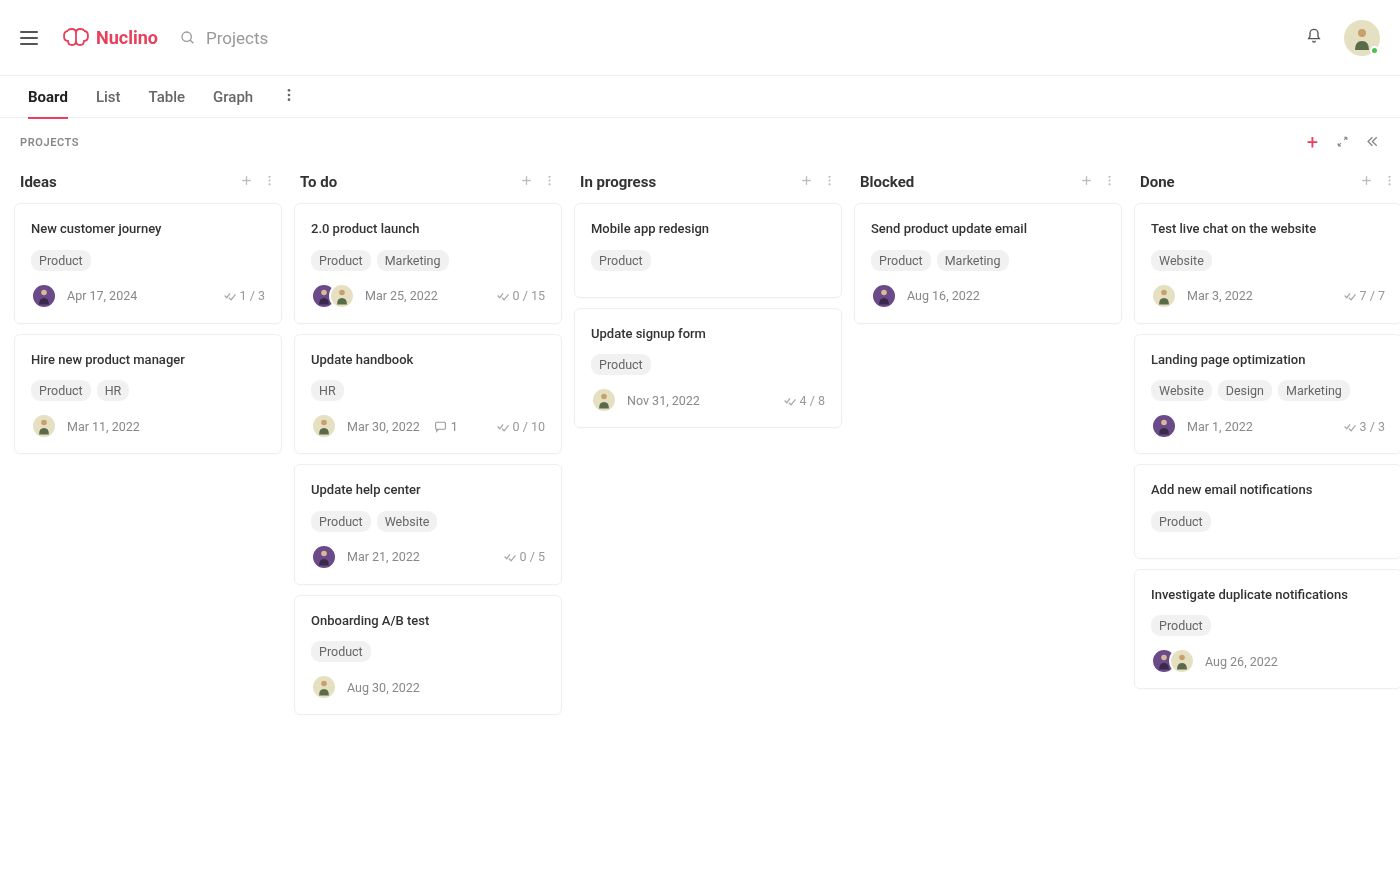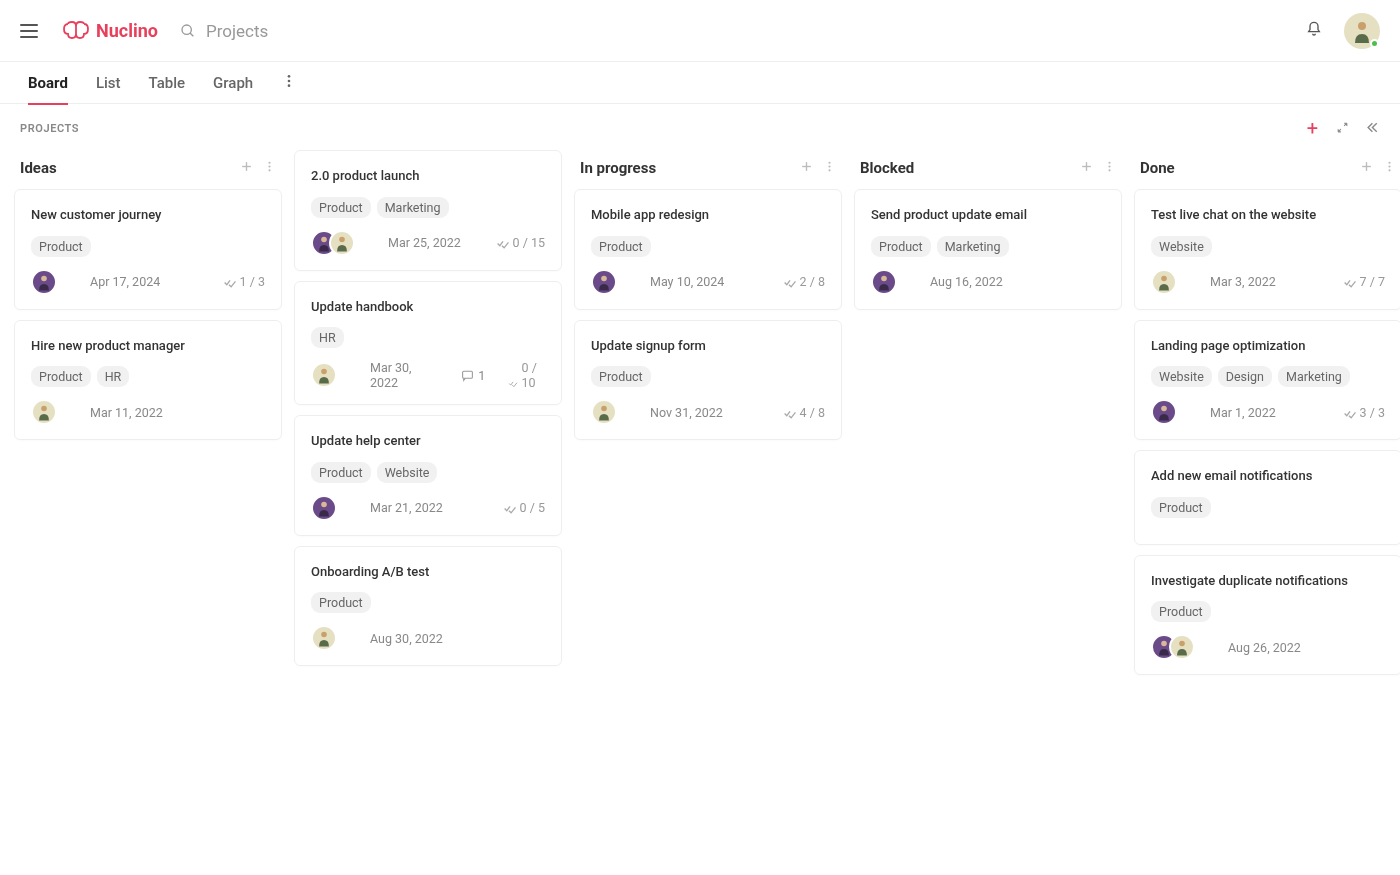--- a/index.html
+++ b/index.html
@@ -1,19 +1,19 @@
 <!DOCTYPE html>
 <html><head>
 <meta charset="utf-8">
 <style>
 * { box-sizing: border-box; margin: 0; padding: 0; }
 body { font-family: -apple-system, BlinkMacSystemFont, "Segoe UI", Roboto, Helvetica, Arial, sans-serif; background: #fff; color: #222; width: 1400px; height: 875px; overflow: hidden; }
 
 
-.topbar { display: flex; align-items: center; height: 62px; padding: 0 20px; border-bottom: 1px solid #eee; }
+.topbar { display: flex; align-items: center; height: 76px; padding: 0 20px; border-bottom: 1px solid #eee; }
 .menu-btn { display:flex; flex-direction:column; justify-content:center; gap:4px; width:24px; height:24px; cursor:pointer; margin-right:18px;}
 .menu-btn span { display:block; height:2px; width:18px; background:#555; border-radius:1px;}
 .logo { display:flex; align-items:center; color:#e8405c; font-weight:700; font-size:18px; margin-right:22px;}
 .logo svg{margin-right:6px;}
 .search { display:flex; align-items:center; color:#999; font-size:17px;}
 .search svg{margin-right:10px;}
 .topbar-right{margin-left:auto; display:flex; align-items:center; gap:22px;}
 .bell{color:#555;}
 .avatar-wrap{position:relative;}
 .avatar{width:36px;height:36px;border-radius:50%;background:#e6e0c2;display:flex;align-items:center;justify-content:center;}
@@ -40,27 +40,27 @@
 .board{display:flex;gap:12px;padding:6px 14px 20px;overflow-x:auto;align-items:flex-start;}
 .column{width:268px;flex-shrink:0;}
 .colhead{display:flex;align-items:center;padding:8px 6px 12px;}
 .colhead-title{font-size:15px;font-weight:700;color:#333;}
 .colhead-actions{margin-left:auto;display:flex;gap:10px;color:#bbb;}
 .colhead-actions span{cursor:pointer;}
 .card{background:#fff;border:1px solid #eee;border-radius:6px;padding:16px 16px 14px;margin-bottom:10px;box-shadow:0 1px 2px rgba(0,0,0,0.02);cursor:pointer;}
 .card-title{font-size:13px;color:#333;font-weight:500;margin-bottom:12px;line-height:1.35;}
 .tags{display:flex;flex-wrap:wrap;gap:6px;margin-bottom:12px;}
 .tag{background:#f1f1f1;color:#666;font-size:12.5px;padding:3px 8px;border-radius:9px;}
-.card-meta{display:flex;align-items:center;gap:23px;}
+.card-meta{display:flex;align-items:center;}
 .assignees{display:flex;margin-right:10px;}
 .assignees .avatar.small{margin-right:-8px;border:2px solid #fff;}
 .assignees .avatar.small:last-child{margin-right:0;}
 .date{font-size:12.5px;color:#888;}
 .comments{display:flex;align-items:center;font-size:12.5px;color:#888;margin-left:14px;gap:4px;}
-.checklist{margin-left:auto;display:flex;align-items:flex-end;font-size:12.5px;color:#999;gap:4px;}
+.checklist{margin-left:auto;display:flex;align-items:center;font-size:12.5px;color:#999;gap:4px;}
 
 
 .icon16{width:16px;height:16px;}
 .icon12{width:13px;height:13px;}
 </style>
 </head>
 <body>
 
 <div class="topbar">
   <div class="menu-btn">
@@ -183,20 +183,34 @@
                 <circle cx="10" cy="7" r="4" fill="#c9a06b"></circle>
                 <path d="M3 24 Q3 15 10 15 Q17 15 17 24" fill="#5a6b4a"></path>
               </svg>
             </div>
           </div>
           <span class="date">Mar 11, 2022</span>
         </div>
       </div>
     </div>
     <div class="column">
+      <div class="colhead">
+        <div class="colhead-title">To do</div>
+        <div class="colhead-actions">
+          <span><svg class="icon12" viewBox="0 0 24 24" fill="none" stroke="#bbb" stroke-width="2.5">
+              <line x1="12" y1="4" x2="12" y2="20"></line>
+              <line x1="4" y1="12" x2="20" y2="12"></line>
+            </svg></span>
+          <span><svg class="icon12" viewBox="0 0 24 24" fill="#bbb">
+              <circle cx="12" cy="5" r="2"></circle>
+              <circle cx="12" cy="12" r="2"></circle>
+              <circle cx="12" cy="19" r="2"></circle>
+            </svg></span>
+        </div>
+      </div>
       <div class="card">
         <div class="card-title">2.0 product launch</div>
         <div class="tags">
           <span class="tag">Product</span>
           <span class="tag">Marketing</span>
         </div>
         <div class="card-meta">
           <div class="assignees">
             <div class="avatar small purple">
               <svg width="14" height="18" viewBox="0 0 20 24">
@@ -305,37 +319,20 @@
               <circle cx="12" cy="12" r="2"></circle>
               <circle cx="12" cy="19" r="2"></circle>
             </svg></span>
         </div>
       </div>
       <div class="card">
         <div class="card-title">Mobile app redesign</div>
         <div class="tags">
           <span class="tag">Product</span>
         </div>
-        <div class="card-meta">
-          <div class="assignees">
-            <div class="avatar small purple">
-              <svg width="14" height="18" viewBox="0 0 20 24">
-                <circle cx="10" cy="7" r="4" fill="#d9b896"></circle>
-                <path d="M3 24 Q3 15 10 15 Q17 15 17 24" fill="#3a2a4a"></path>
-              </svg>
-            </div>
-          </div>
-          <span class="date">May 10, 2024</span>
-          <span class="checklist">
-            <svg class="icon12" viewBox="0 0 24 24" fill="none" stroke="#aaa" stroke-width="2.5">
-              <path d="M3 12l4 4L13 8M11 16l4 4L23 10"></path>
-            </svg>
-            <span>2 / 8</span>
-          </span>
-        </div>
       </div>
       <div class="card">
         <div class="card-title">Update signup form</div>
         <div class="tags">
           <span class="tag">Product</span>
         </div>
         <div class="card-meta">
           <div class="assignees">
             <div class="avatar small">
               <svg width="14" height="18" viewBox="0 0 20 24">

